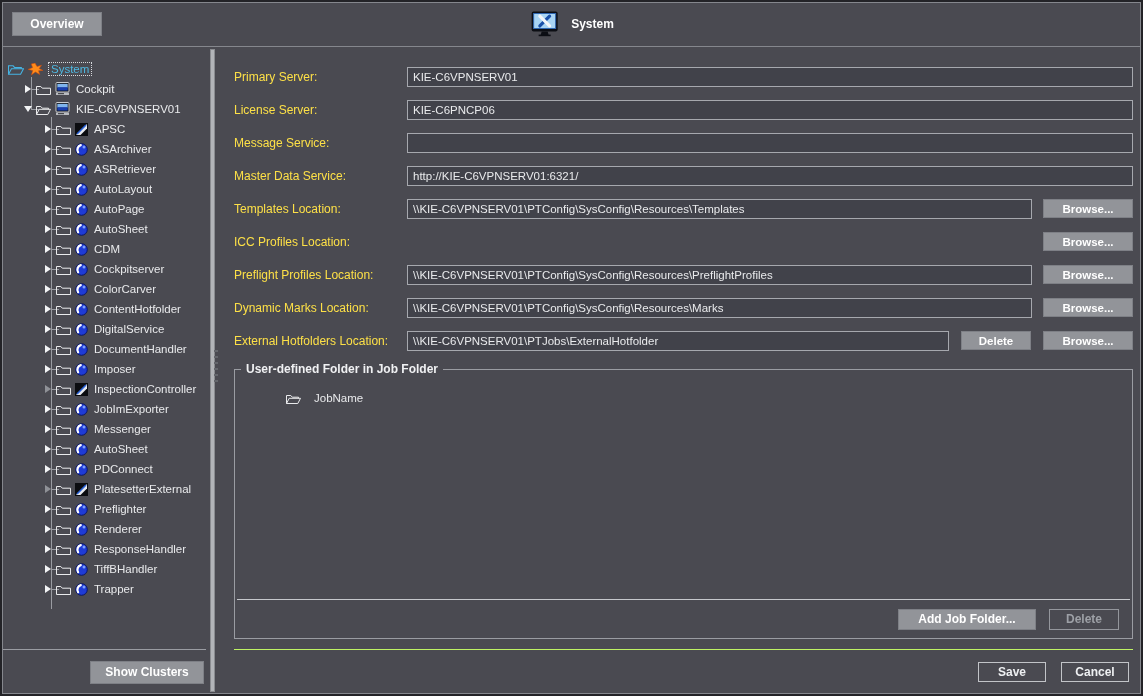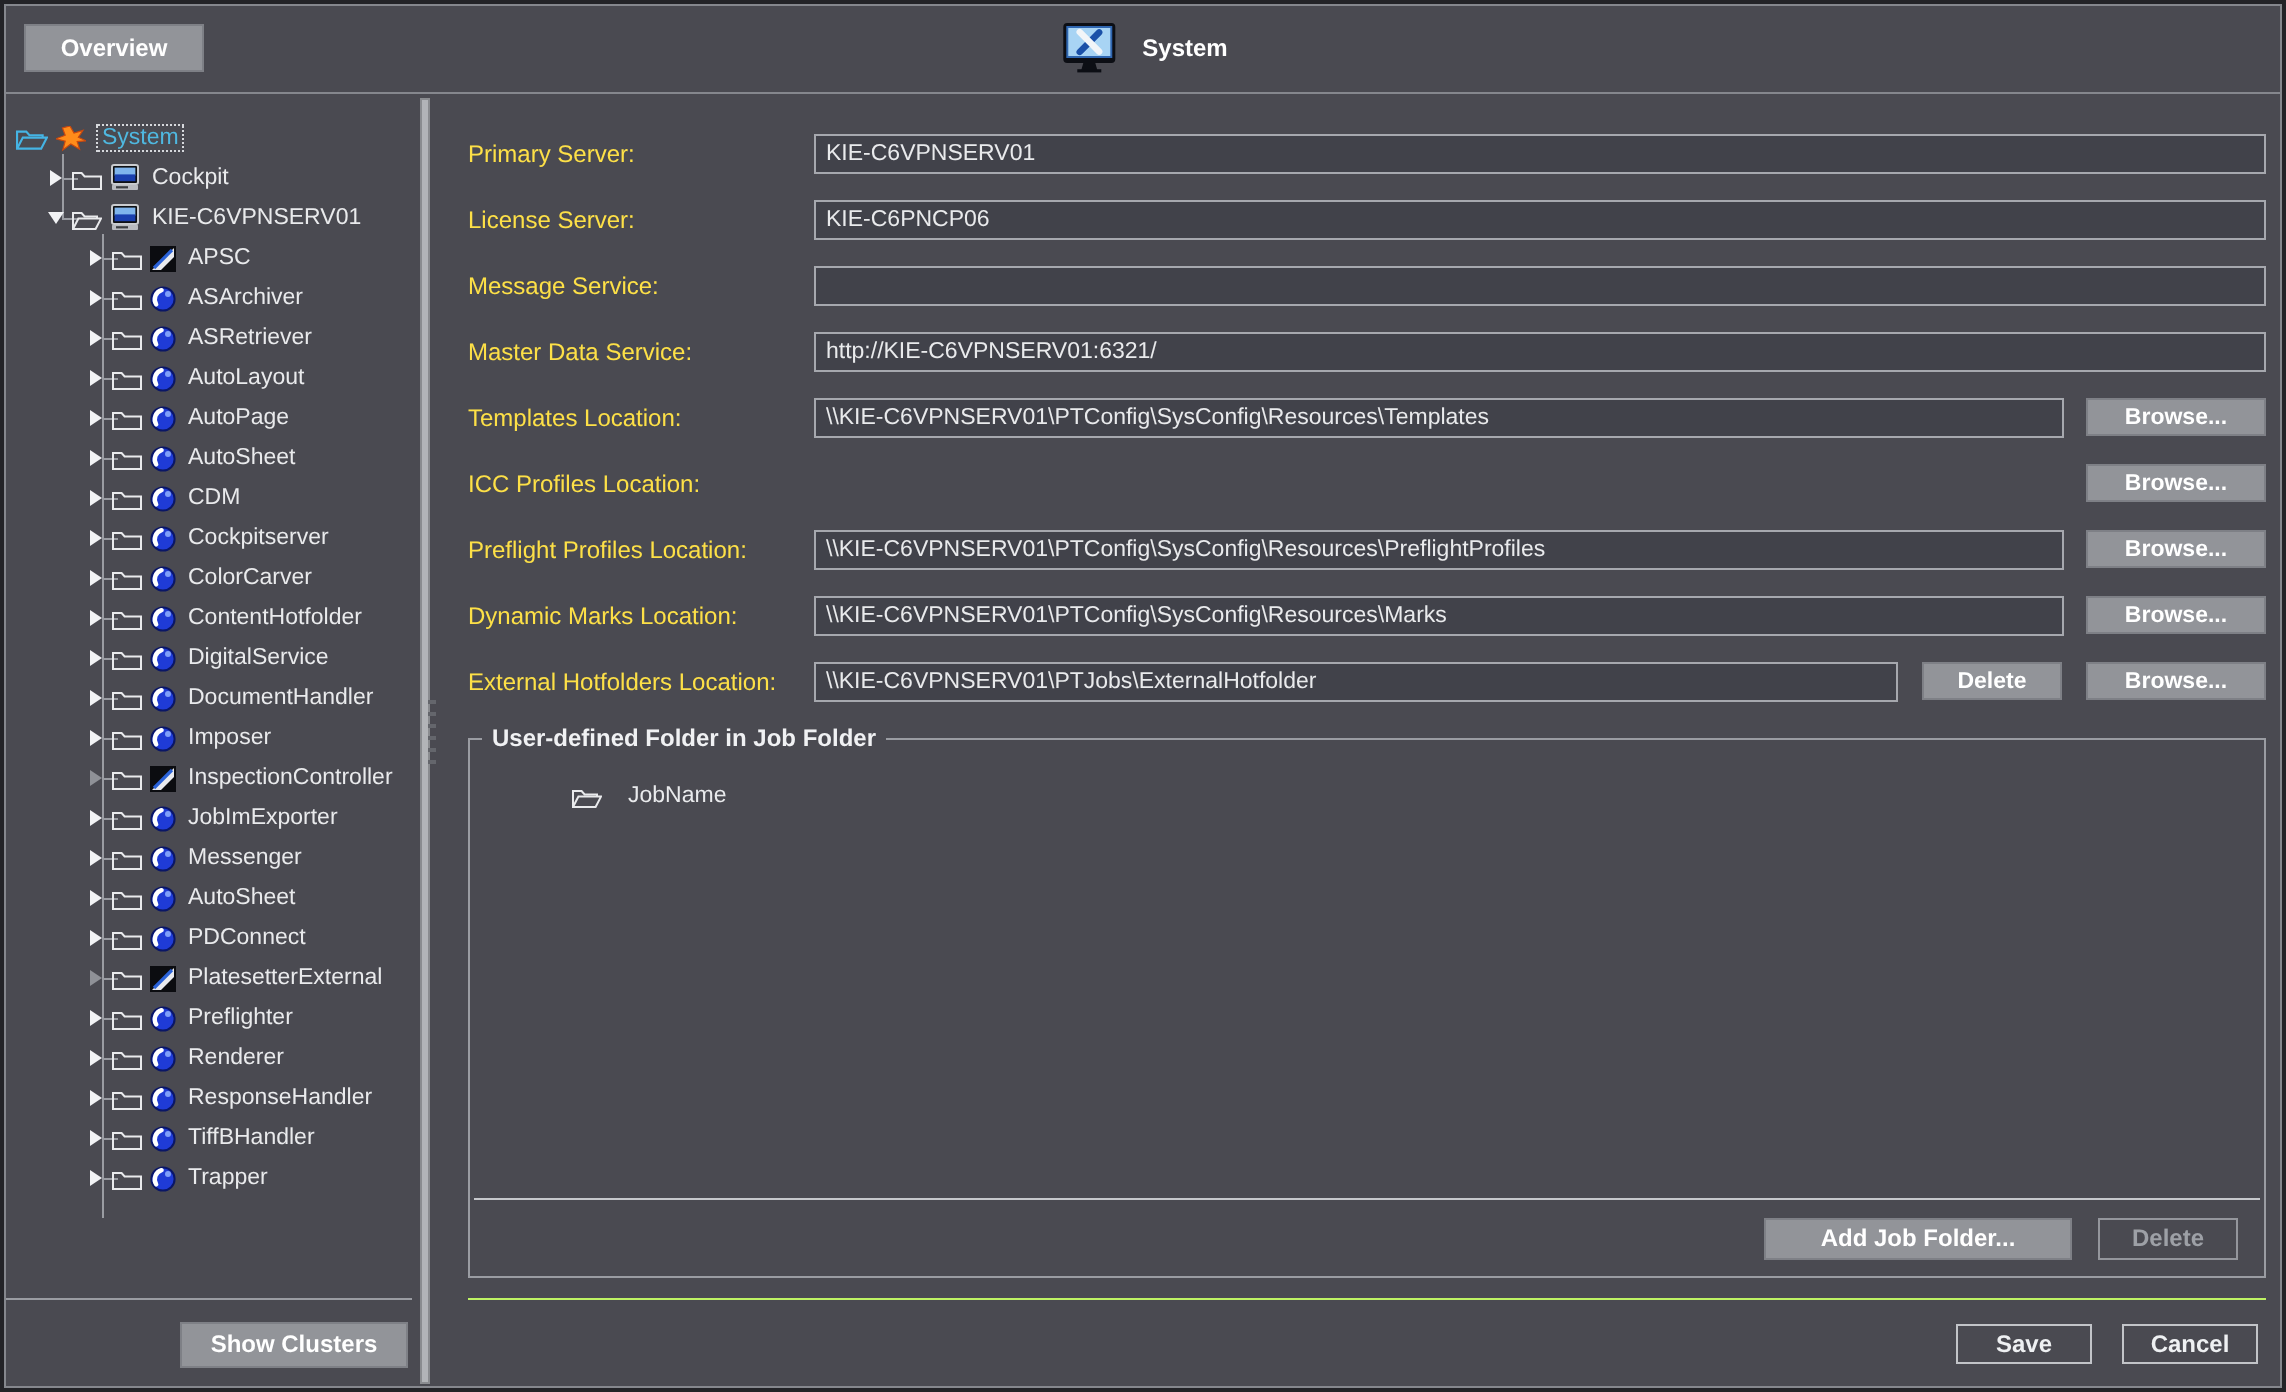--- a/index.html
+++ b/index.html
@@ -71,21 +71,21 @@
   
   .gbox{flex:1;position:relative;border:1px solid #9a9ca2;margin-top:12px;margin-bottom:10px;
     display:flex;flex-direction:column;min-height:0;}
   .gbox-title{position:absolute;top:-8px;left:6px;background:#4a4a51;padding:0 5px;
     font-size:12px;font-weight:bold;color:#f0f1f3;}
   .gbox-body{flex:1;padding:18px 10px 0 10px;}
   .gitem{display:flex;align-items:center;gap:9px;font-size:11.5px;color:#e9eaec;height:20px;padding-left:41px;}
   .gbox-sep{border-top:1px solid #c6c8cc;margin:0 2px;}
   .gbox-buttons{flex:0 0 38px;display:flex;align-items:center;justify-content:flex-end;
     gap:13px;padding-right:13px;}
-  .add-job-btn{width:154px;height:21px;}
+  .add-job-btn{width:138px;height:21px;}
   .gdel-btn{width:70px;height:21px;}
 
   
   .main-footer{flex:0 0 45px;border-top:1px solid #bef264;display:flex;align-items:center;
     justify-content:flex-end;gap:15px;padding-right:4px;}
   .save-btn,.cancel-btn{width:68px;height:20px;}
 </style>
 </head>
 <body>
 

